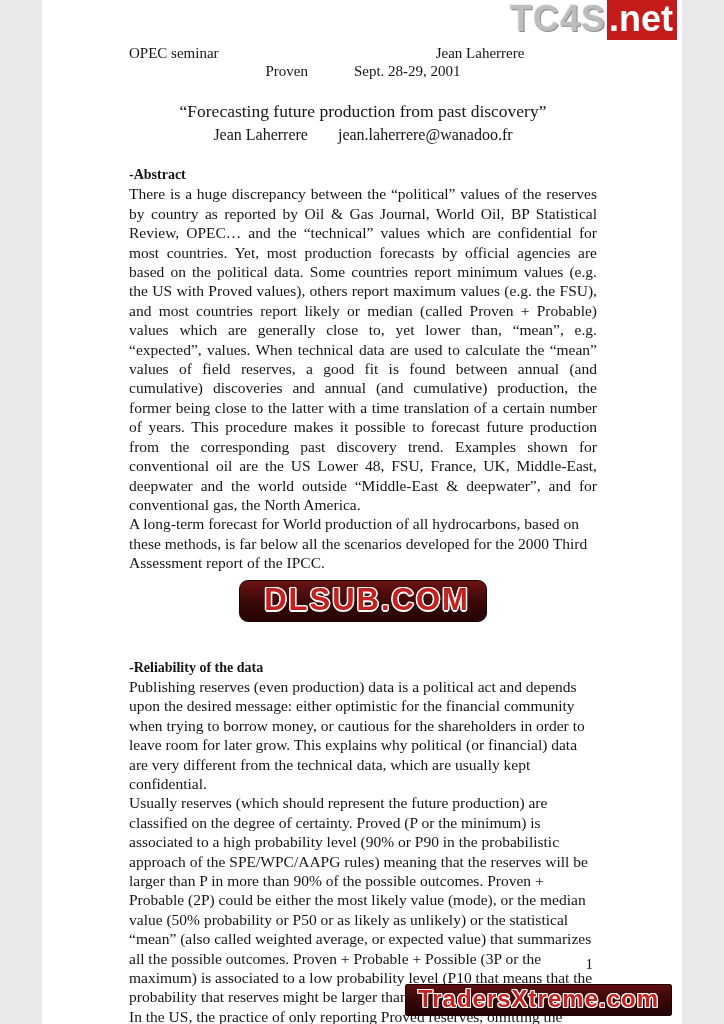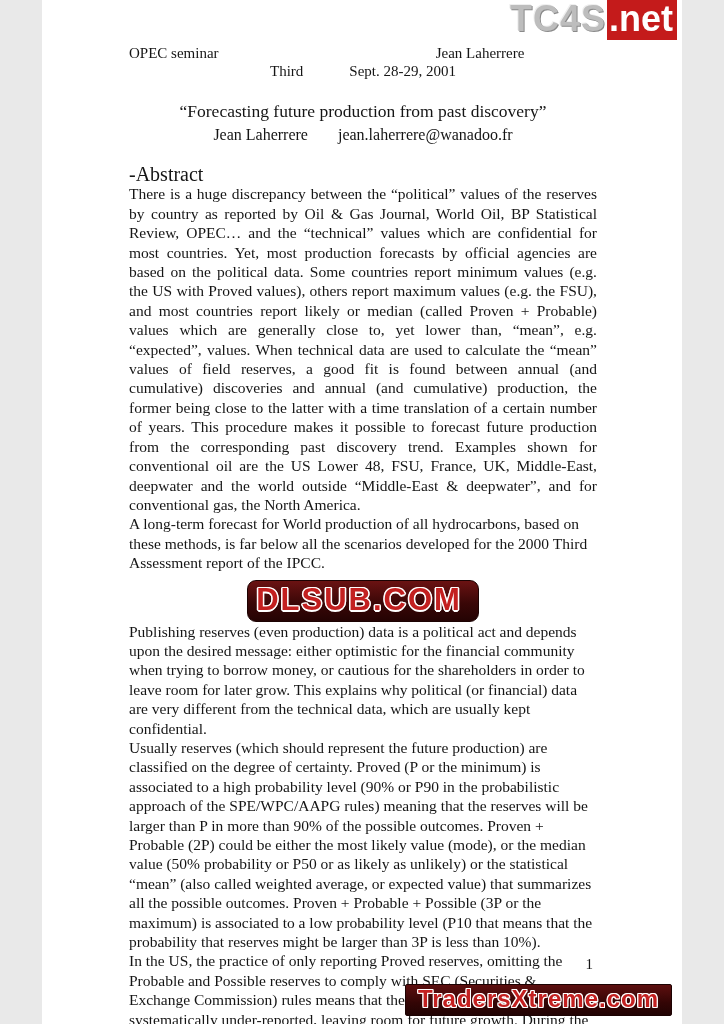--- a/index.html
+++ b/index.html
@@ -37,39 +37,39 @@
     margin-top: 21px;
   }
   .author-line {
     text-align: center;
     font-size: 16px;
     margin-top: 4px;
   }
   .author-line .author-name { margin-right: 30px; }
 
   .section-heading {
-    font-weight: normal;
-    font-size: 20px;
+    font-weight: bold;
+    font-size: 14px;
     line-height: 19.4px;
     margin-top: 21px;
   }
   .section-heading.reliability { margin-top: 36px; }
 
   p.body {
     font-size: 15.5px;
     line-height: 19.4px;
     margin: 0;
   }
   p.justify { text-align: justify; }
 
   
   .banner-mid {
     width: fit-content;
     margin: 7px auto 0 auto;
-    padding: 1px 16px 3px 8px;
+    padding: 1px 16px 3px 24px;
     background: linear-gradient(180deg, #6b1212 0%, #3a0707 55%, #240303 100%);
     border-radius: 9px;
     border: 1px solid #1c0202;
   }
   .banner-mid .banner-text {
     font-family: "Liberation Sans", sans-serif;
     font-weight: bold;
     font-size: 31px;
     letter-spacing: 2px;
     color: #c32020;
@@ -139,37 +139,38 @@
   </div>
 
   <div class="content">
 
     <div class="header-row">
       <span class="h-left">OPEC seminar</span>
       <span class="h-center">Jean Laherrere</span>
     </div>
 
     <div class="conf-line2">
-      <span class="conf-city">Third</span><span>Sept. 28-29, 2001</span>
+      <span class="conf-city">Proven</span><span>Sept. 28-29, 2001</span>
     </div>
 
     <div class="doc-title">“Forecasting future production from past discovery”</div>
 
     <div class="author-line">
       <span class="author-name">Jean Laherrere</span><span>jean.laherrere@wanadoo.fr</span>
     </div>
 
     <div class="section-heading">-Abstract</div>
     <p class="body justify">There is a huge discrepancy between the “political” values of the reserves by country as reported by Oil &amp; Gas Journal, World Oil, BP Statistical Review, OPEC… and the “technical” values which are confidential for most countries. Yet, most production forecasts by official agencies are based on the political data. Some countries report minimum values (e.g. the US with Proved values), others report maximum values (e.g. the FSU), and most countries report likely or median (called Proven + Probable) values which are generally close to, yet lower than, “mean”, e.g. “expected”, values. When technical data are used to calculate the “mean” values of field reserves, a good fit is found between annual (and cumulative) discoveries and annual (and cumulative) production, the former being close to the latter with a time translation of a certain number of years. This procedure makes it possible to forecast future production from the corresponding past discovery trend. Examples shown for conventional oil are the US Lower 48, FSU, France, UK, Middle-East, deepwater and the world outside “Middle-East &amp; deepwater”, and for conventional gas, the North America.</p>
     <p class="body">A long-term forecast for World production of all hydrocarbons, based on these methods, is far below all the scenarios developed for the 2000 Third Assessment report of the IPCC.</p>
 
     <div class="banner-mid">
       <span class="banner-text">DLSUB.COM</span>
     </div>
 
+    <div class="section-heading reliability">-Reliability of the data</div>
     <p class="body">Publishing reserves (even production) data is a political act and depends upon the desired message: either optimistic for the financial community when trying to borrow money, or cautious for the shareholders in order to leave room for later grow. This explains why political (or financial) data are very different from the technical data, which are usually kept confidential.</p>
     <p class="body">Usually reserves (which should represent the future production) are classified on the degree of certainty. Proved (P or the minimum) is associated to a high probability level (90% or P90 in the probabilistic approach of the SPE/WPC/AAPG rules) meaning that the reserves will be larger than P in more than 90% of the possible outcomes. Proven + Probable (2P) could be either the most likely value (mode), or the median value (50% probability or P50 or as likely as unlikely) or the statistical “mean” (also called weighted average, or expected value) that summarizes all the possible outcomes. Proven + Probable + Possible (3P or the maximum) is associated to a low probability level (P10 that means that the probability that reserves might be larger than 3P is less than 10%).</p>
     <p class="body">In the US, the practice of only reporting Proved reserves, omitting the Probable and Possible reserves to comply with SEC (Securities &amp; Exchange Commission) rules means that the declared reserves are systematically under-reported, leaving room for future growth. During the past 20 years, 88% of the annual additions of oil reserves come from the re-evaluation of past discoveries because the previous estimates were systematically too conservative. An</p>
 
   </div>
 
   <div class="page-number">1</div>
 
   <div class="wm-bottom">
     <span class="banner-text">TradersXtreme.com</span>

